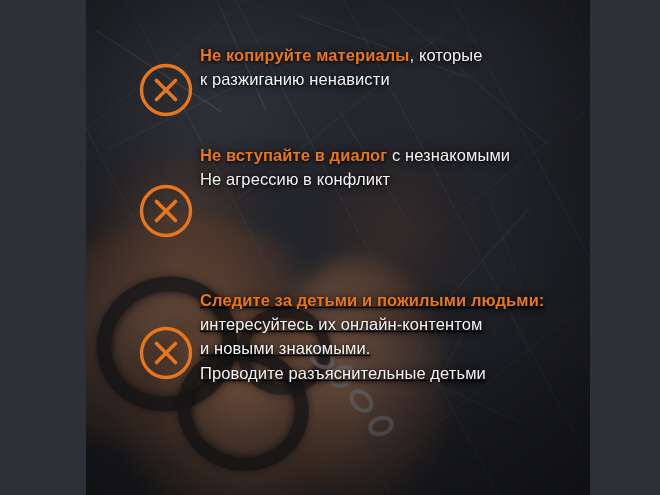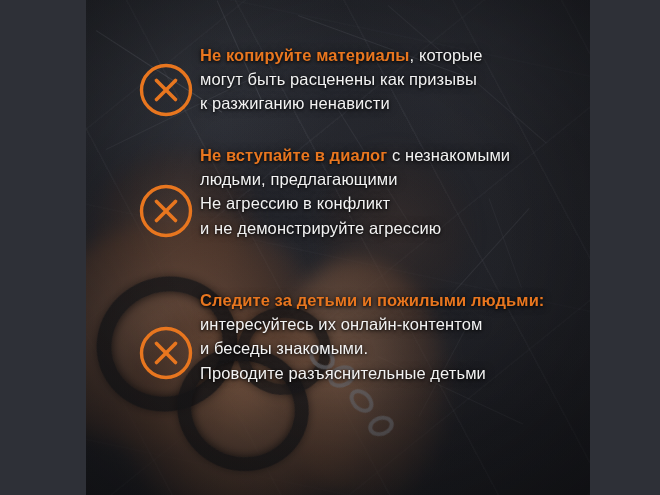--- a/index.html
+++ b/index.html
@@ -163,21 +163,21 @@
     inset: 0;
     z-index: 8;
   }
   .advice-block {
     position: absolute;
     display: flex;
     align-items: flex-start;
   }
   .advice-block.b1 { left: 138px; top: 42px;  }
   .advice-block.b2 { left: 138px; top: 142px; }
-  .advice-block.b3 { left: 138px; top: 287px; }
+  .advice-block.b3 { left: 138px; top: 287px; text-decoration: underline; }
 
   .icon-slot {
     flex: 0 0 auto;
     width: 62px;
     display: flex;
     justify-content: flex-start;
     align-items: center;
   }
   .advice-block.b1 .icon-slot { height: 96px;  }
   .advice-block.b2 .icon-slot { height: 138px; }
@@ -247,51 +247,48 @@
     <div class="advice-block b1">
       <div class="icon-slot">
         <svg class="cross-icon" viewBox="0 0 56 56" aria-hidden="true">
           <circle cx="28" cy="28" r="24.5" fill="none" stroke="#e8761f" stroke-width="3.4"></circle>
           <line x1="18.5" y1="18.5" x2="37.5" y2="37.5" stroke="#e8761f" stroke-width="3.6" stroke-linecap="round"></line>
           <line x1="37.5" y1="18.5" x2="18.5" y2="37.5" stroke="#e8761f" stroke-width="3.6" stroke-linecap="round"></line>
         </svg>
       </div>
       <div class="advice-text">
         <span class="advice-line"><span class="lead">Не копируйте материалы</span><span>, которые</span></span>
-        <span class="advice-line">могут быть расценены как призывы</span>
         <span class="advice-line">к разжиганию ненависти</span>
       </div>
     </div>
 
     <div class="advice-block b2">
       <div class="icon-slot">
         <svg class="cross-icon" viewBox="0 0 56 56" aria-hidden="true">
           <circle cx="28" cy="28" r="24.5" fill="none" stroke="#e8761f" stroke-width="3.4"></circle>
           <line x1="18.5" y1="18.5" x2="37.5" y2="37.5" stroke="#e8761f" stroke-width="3.6" stroke-linecap="round"></line>
           <line x1="37.5" y1="18.5" x2="18.5" y2="37.5" stroke="#e8761f" stroke-width="3.6" stroke-linecap="round"></line>
         </svg>
       </div>
       <div class="advice-text">
         <span class="advice-line"><span class="lead">Не вступайте в диалог</span><span> с незнакомыми</span></span>
-        <span class="advice-line">людьми, предлагающими</span>
         <span class="advice-line">Не агрессию в конфликт</span>
-        <span class="advice-line">и не демонстрируйте агрессию</span>
       </div>
     </div>
 
     <div class="advice-block b3">
       <div class="icon-slot">
         <svg class="cross-icon" viewBox="0 0 56 56" aria-hidden="true">
           <circle cx="28" cy="28" r="24.5" fill="none" stroke="#e8761f" stroke-width="3.4"></circle>
           <line x1="18.5" y1="18.5" x2="37.5" y2="37.5" stroke="#e8761f" stroke-width="3.6" stroke-linecap="round"></line>
           <line x1="37.5" y1="18.5" x2="18.5" y2="37.5" stroke="#e8761f" stroke-width="3.6" stroke-linecap="round"></line>
         </svg>
       </div>
       <div class="advice-text">
         <span class="advice-line"><span class="lead">Следите за детьми и пожилыми людьми:</span><span></span></span>
         <span class="advice-line">интересуйтесь их онлайн-контентом</span>
-        <span class="advice-line">и беседы знакомыми.</span>
+        <span class="advice-line">и новыми знакомыми.</span>
         <span class="advice-line">Проводите разъяснительные детьми</span>
       </div>
     </div>
 
   </div>
 </div>
 
 </body></html>

